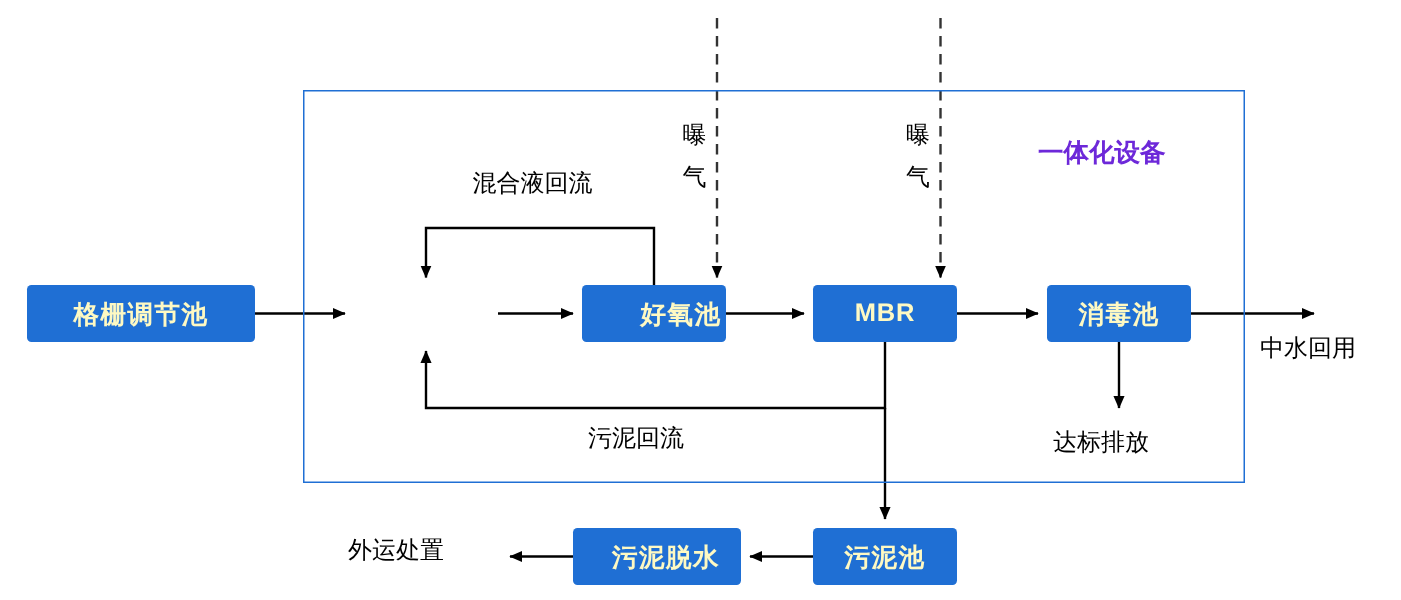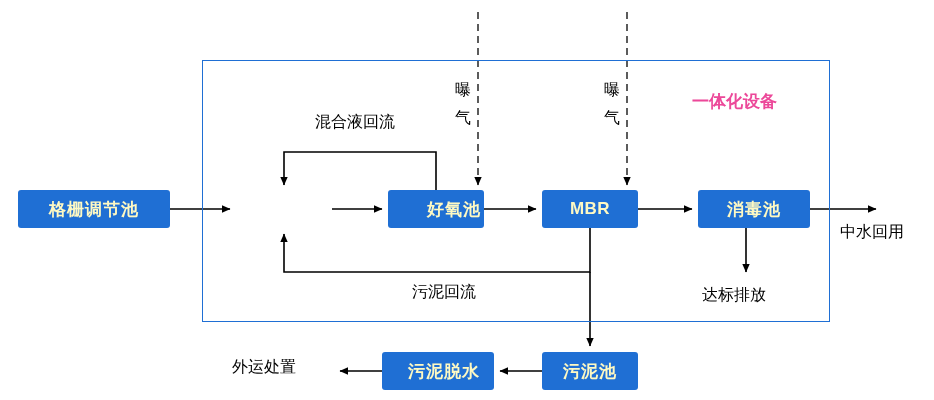--- a/index.html
+++ b/index.html
@@ -34,21 +34,21 @@
   .node.mbr {
     letter-spacing: 0.5px;
   }
   .label {
     position: absolute;
     color: #000000;
     font-size: 16px;
     white-space: nowrap;
   }
   .label.blue {
-    color: #ec4899;
+    color: #6d28d9;
     font-weight: bold;
     font-size: 17px;
   }
   .container-box {
     position: absolute;
     border: 1.5px solid #1f6fd4;
     box-sizing: border-box;
     background: transparent;
   }
   svg.wires {
@@ -98,28 +98,28 @@
     <line x1="382" y1="371" x2="340" y2="371" stroke="#000" stroke-width="1.6" marker-end="url(#arrow)"></line>
   </svg>
 
   <div class="container-box" style="left:202px; top:60px; width:628px; height:262px;"></div>
 
   <div class="label blue" style="left:692px; top:90px;">一体化设备</div>
 
   <div class="node" style="left:18px; top:190px; width:152px; height:38px;">格栅调节池</div>
   <div class="node" style="left:388px; top:190px; width:96px; height:38px;padding-left:36px;">好氧池</div>
   <div class="node mbr" style="left:542px; top:190px; width:96px; height:38px;">MBR</div>
-  <div class="node" style="left:698px; top:190px; width:112px; height:38px;">消毒池</div>
+  <div class="node" style="left:698px; top:190px; width:96px; height:38px;">消毒池</div>
   <div class="node" style="left:542px; top:352px; width:96px; height:38px;">污泥池</div>
   <div class="node" style="left:382px; top:352px; width:112px; height:38px;padding-left:12px;">污泥脱水</div>
 
   <div class="label" style="left:455px; top:80px;">曝</div>
   <div class="label" style="left:455px; top:108px;">气</div>
   <div class="label" style="left:604px; top:80px;">曝</div>
   <div class="label" style="left:604px; top:108px;">气</div>
 
   <div class="label" style="left:315px; top:112px;">混合液回流</div>
-  <div class="label" style="left:412px; top:282px;">污泥回流</div>
+  <div class="label" style="left:392px; top:282px;">污泥回流</div>
   <div class="label" style="left:840px; top:222px;">中水回用</div>
   <div class="label" style="left:702px; top:285px;">达标排放</div>
   <div class="label" style="left:232px; top:357px;">外运处置</div>
 
 </div>
 
 </body></html>

